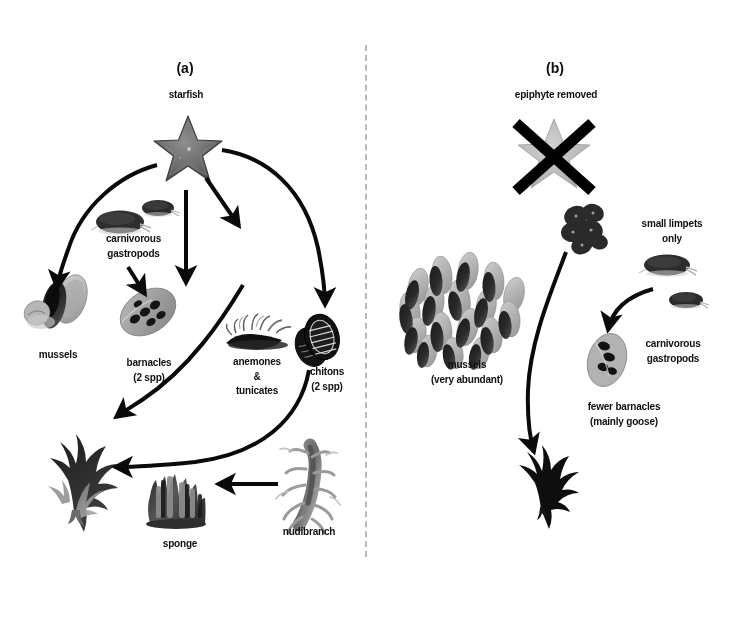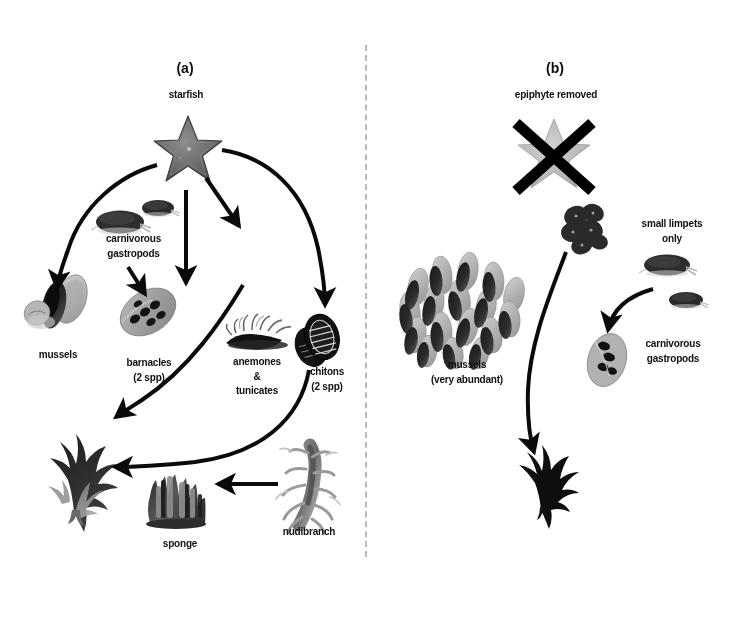--- a/index.html
+++ b/index.html
@@ -394,15 +394,17 @@
 
   <div class="label" style="left:620px;top:211px;width:104px;margin-top:6px;">small limpets
 only</div>
 
   <div class="label" style="left:618px;top:337px;width:110px;">carnivorous
 gastropods</div>
 
   <div class="label" style="left:392px;top:358px;width:150px;">mussels
 (very abundant)</div>
 
+  <div class="label" style="left:549px;top:400px;width:150px;">fewer barnacles
+(mainly goose)</div>
 
 
 </div>
 
 </body></html>

